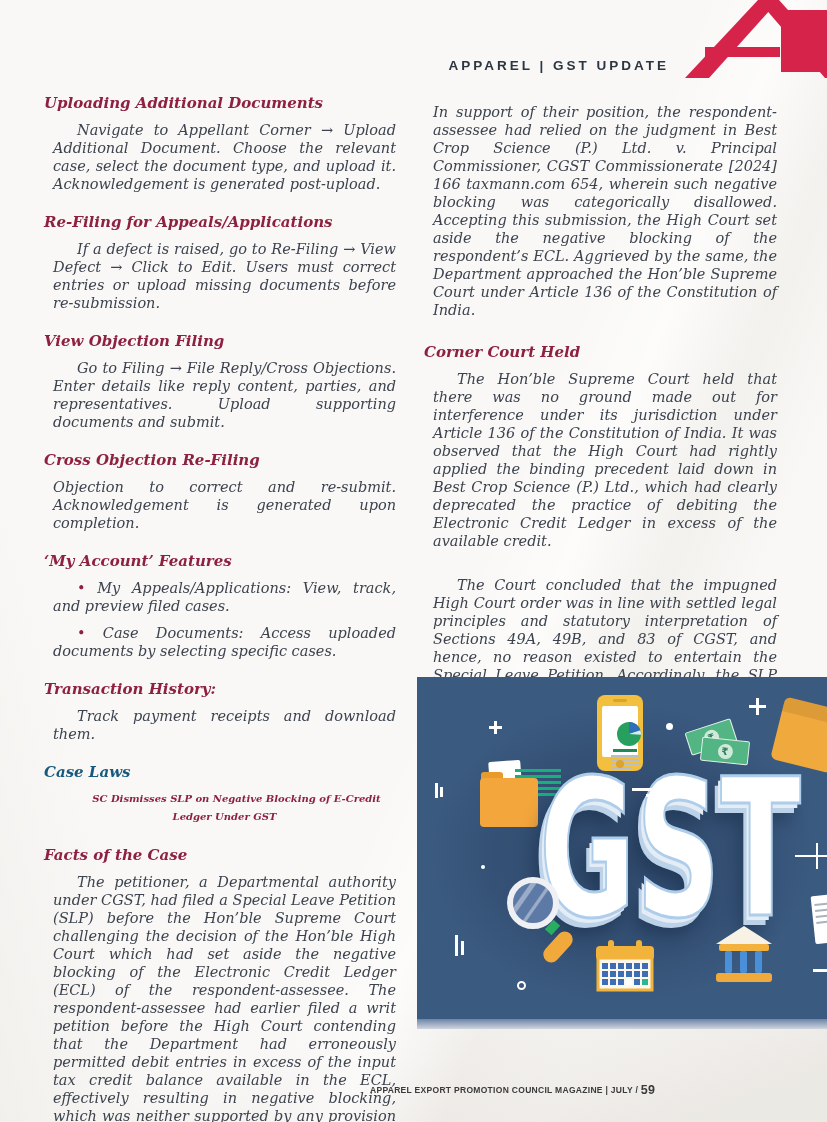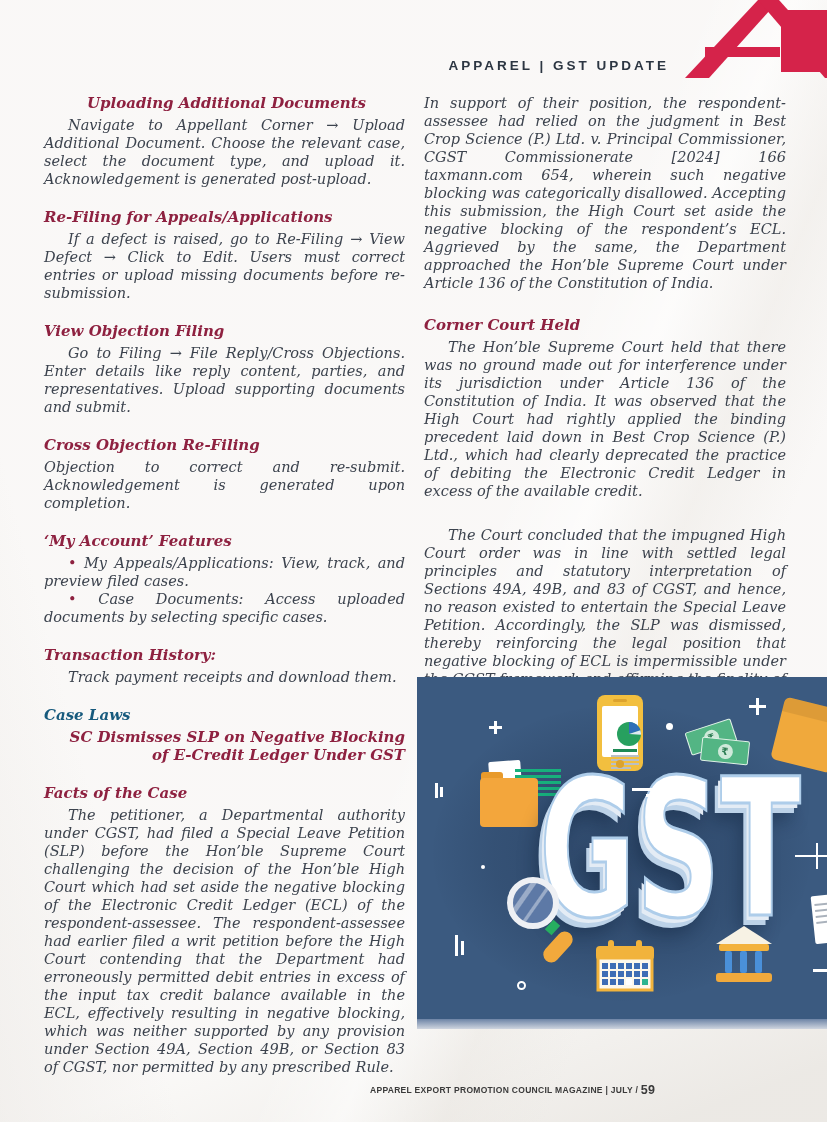--- a/index.html
+++ b/index.html
@@ -14,25 +14,25 @@
   
   .header-title{position:absolute;top:58px;right:158px;font-family:Liberation Sans, sans-serif;
     font-size:13.5px;font-weight:600;letter-spacing:3px;color:#2c3642;white-space:nowrap;}
   .logo{position:absolute;top:0;right:0;}
 
   
   .col{position:absolute;top:94px;font-size:14.5px;line-height:18px;font-style:italic;}
   .col-left{left:44px;width:361px;}
   .col-right{left:424px;width:362px;}
   .col h3{font-size:15px;line-height:18px;margin:20px 0 4px 0;color:#8e2140;font-weight:bold;font-style:italic;}
-  .col h3:first-child{margin-top:0;margin-left:43px;}
+  .col h3:first-child{margin-top:0;}
   .col h3.h-blue{color:#175a7d;}
-  .col p{margin:0;text-align:justify;}
+  .col p{margin:9px;text-align:justify;}
   .col p.indent{text-indent:24px;}
-  .col p.sub-head{color:#8e2140;font-weight:bold;font-size:15px;text-indent:24px;text-align:right;}
+  .col p.sub-head{color:#8e2140;font-weight:bold;font-size:10px;text-indent:24px;text-align:center;}
   .col p.bullet{text-indent:24px;}
   .col p.bullet::before{content:"• ";color:#8e2140;}
   .col p.gap{margin-top:26px;}
   .col-right h3{margin-top:24px;}
 
   
   .gst{position:absolute;left:417px;top:677px;width:410px;height:352px;background:#3b5a80;overflow:hidden;z-index:1;}
   .gst::before{content:"";position:absolute;left:4%;top:8%;width:92%;height:84%;border-radius:50%;
     background:radial-gradient(ellipse at center, rgba(18,33,58,0.30) 0%, rgba(18,33,58,0.16) 48%, rgba(18,33,58,0) 72%);}
   .gst::after{content:"";position:absolute;left:0;right:0;bottom:0;height:10px;

